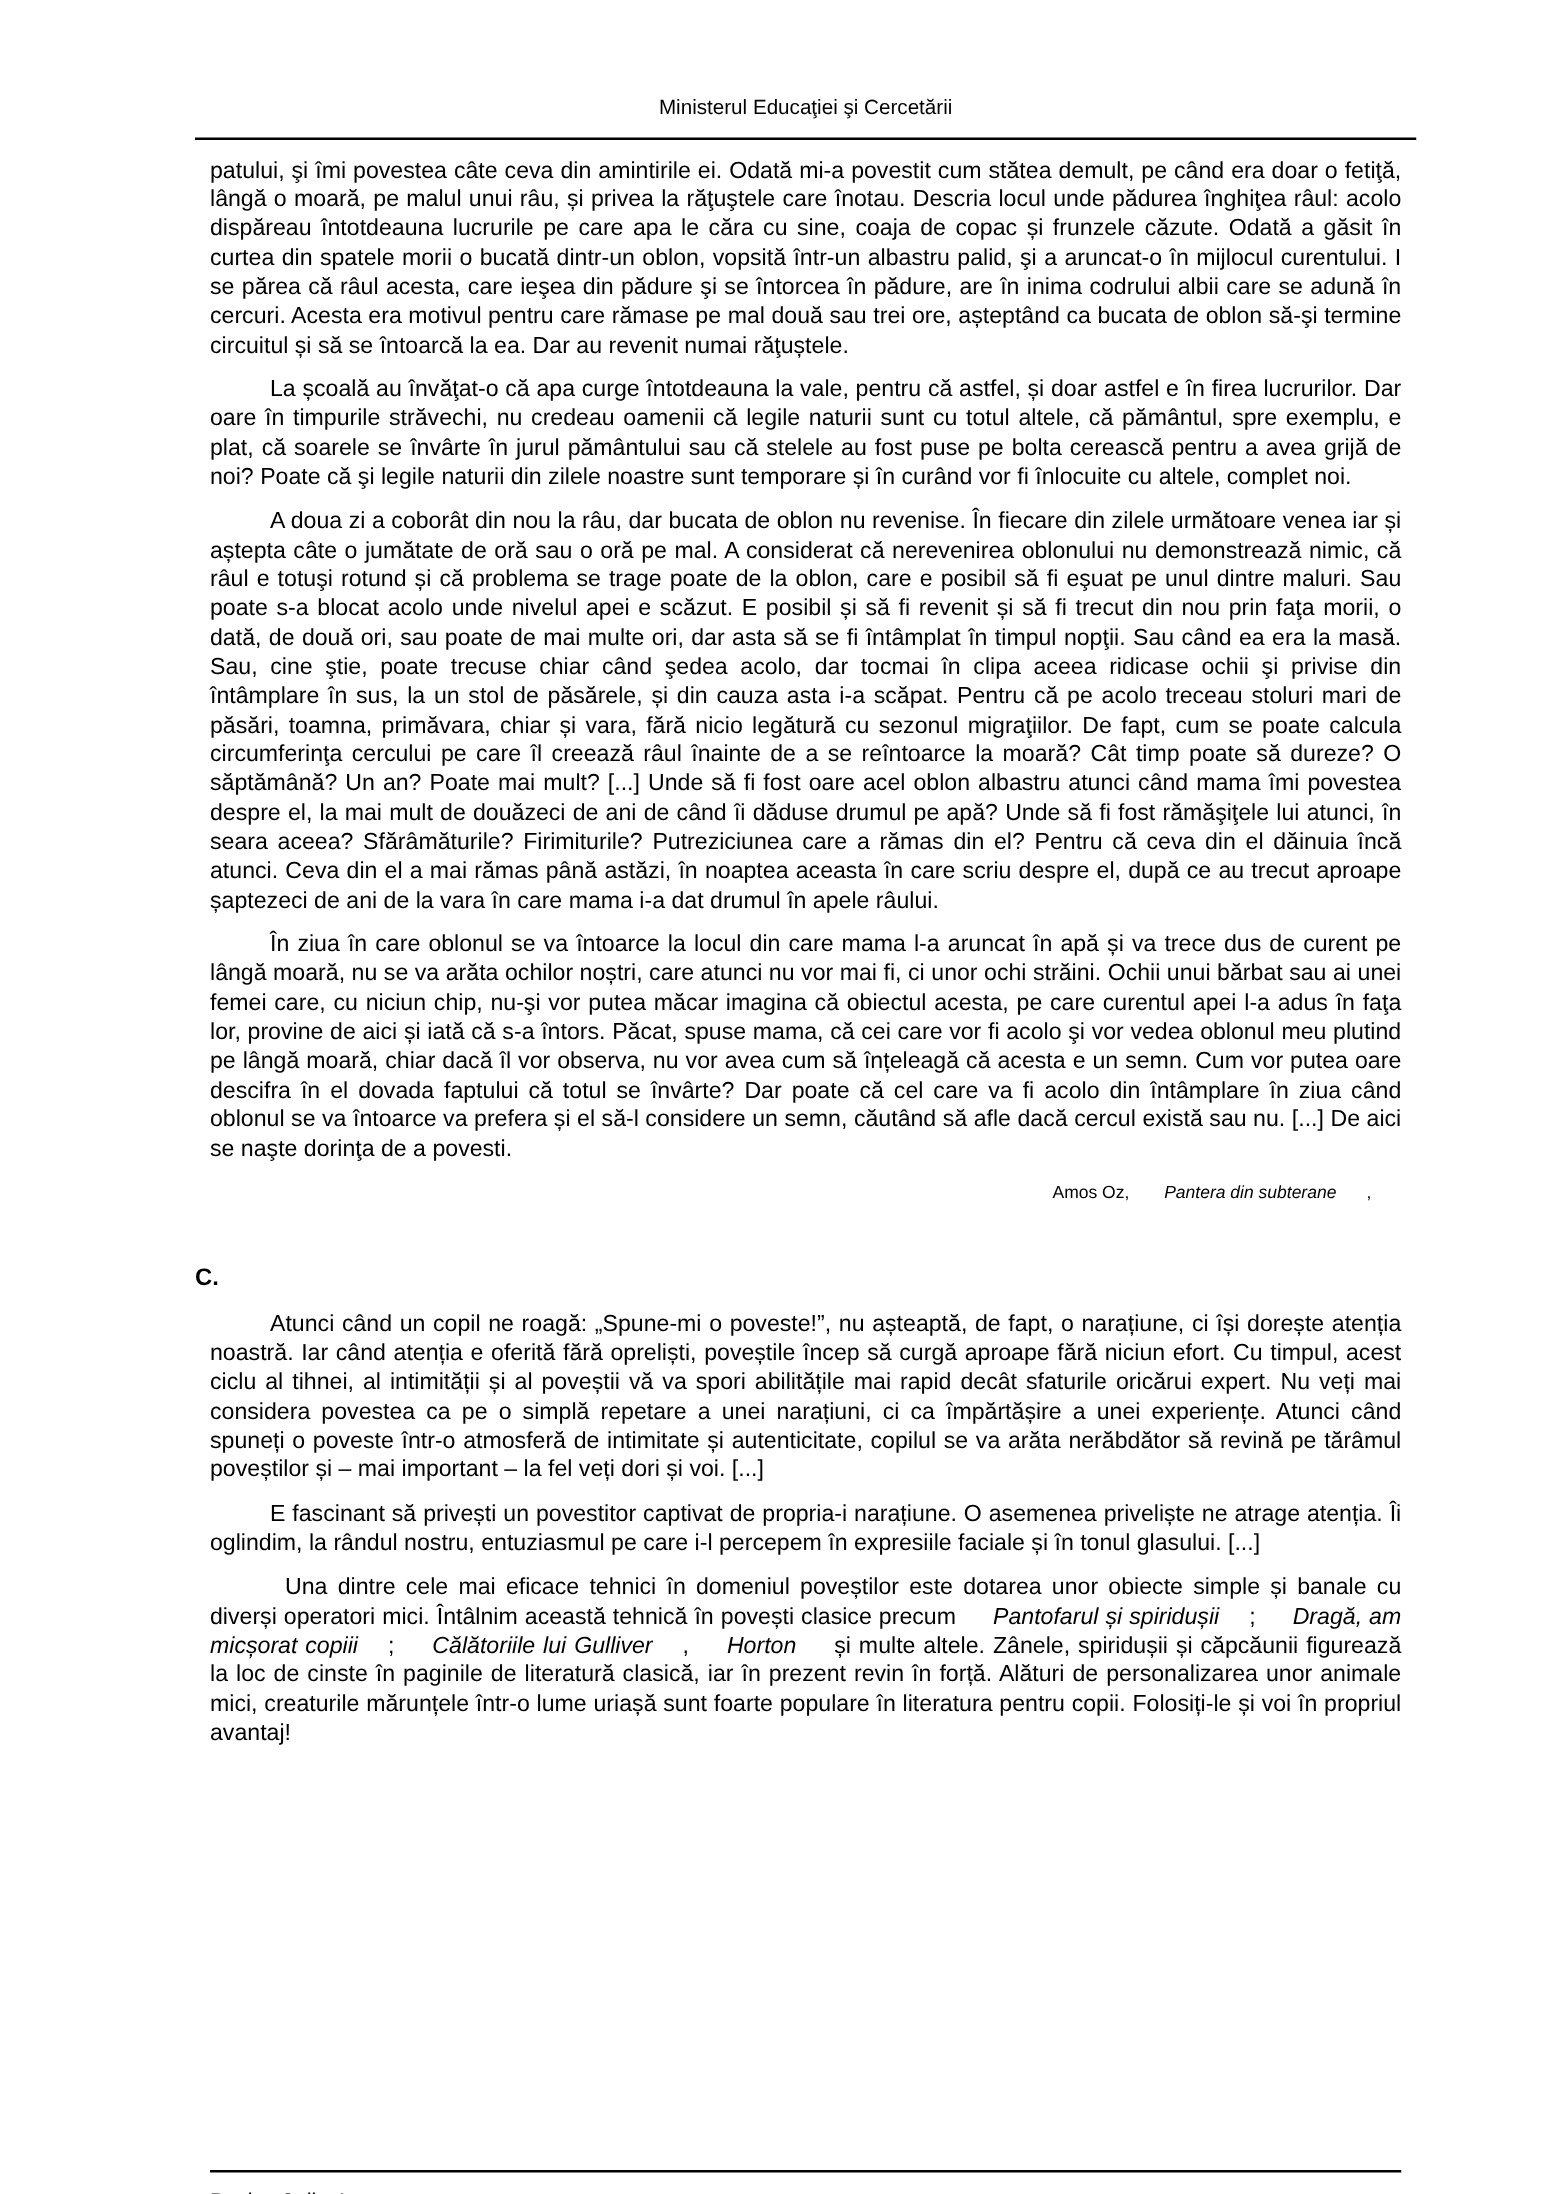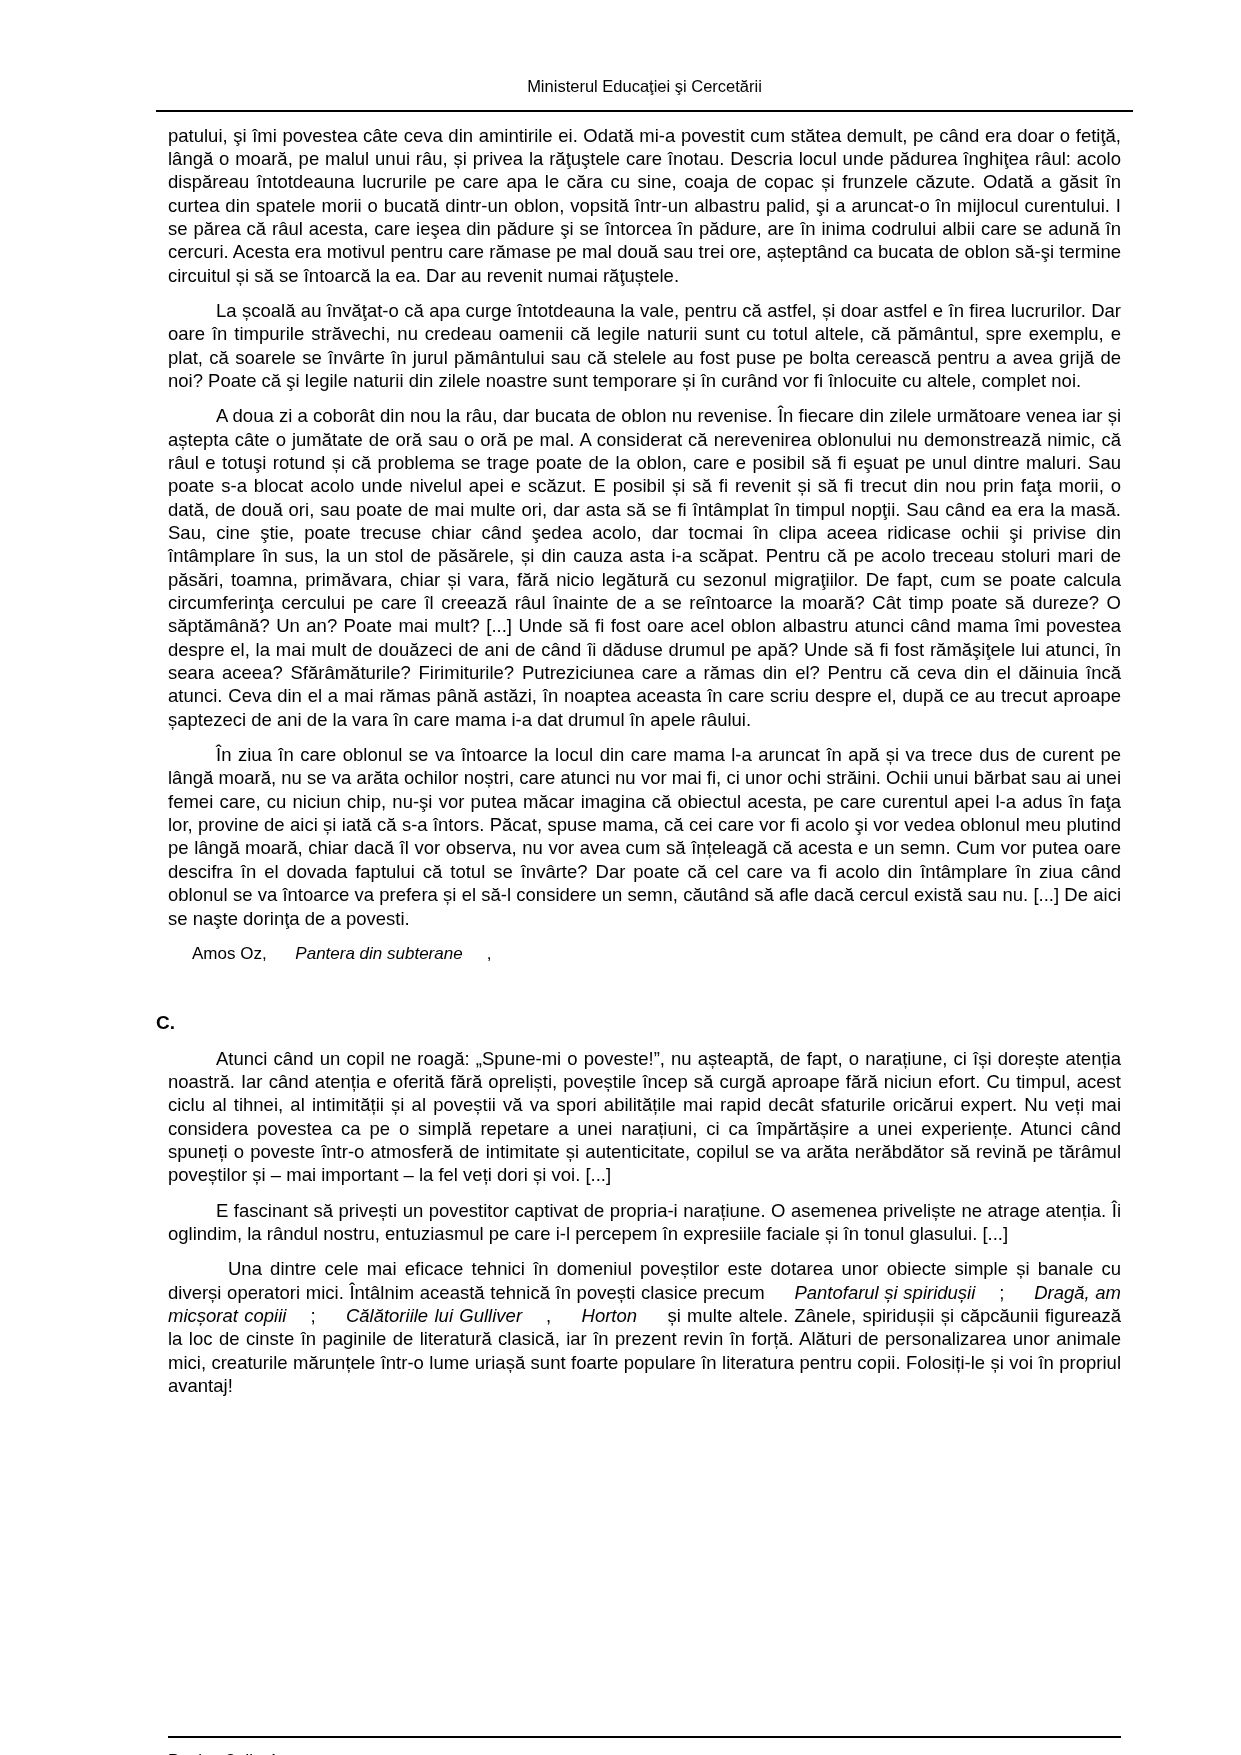--- a/index.html
+++ b/index.html
@@ -31,21 +31,22 @@
   }
   .body-text {
     font-size: 18.5px;
     line-height: 23.35px;
   }
   p.para {
     text-align: justify;
   }
   p.ind { text-indent: 48px; }
   .attribution {
-    font-size: 17px;
+    text-align: right;
+    font-size: 14px;
     line-height: 23.35px;
   }
   .attribution em { font-style: italic; }
   .section-heading {
     font-weight: bold;
     font-size: 19px;
     margin-top: 46px;
     margin-bottom: 8px;
   }
   p.para em { font-style: italic; }

